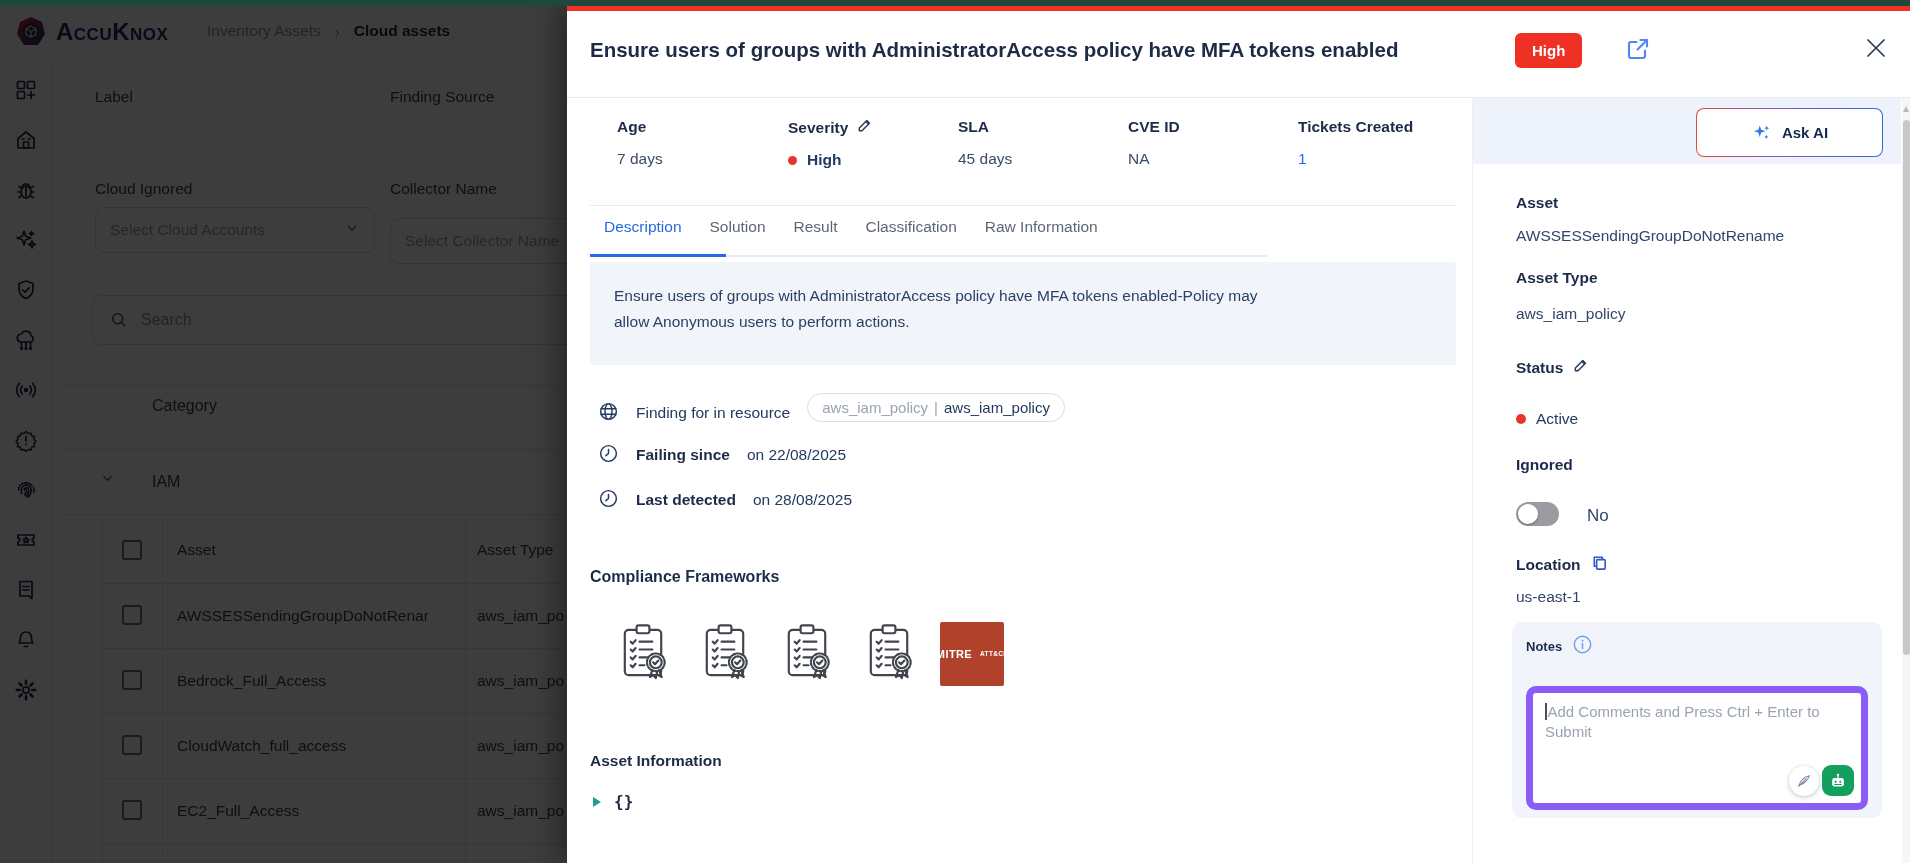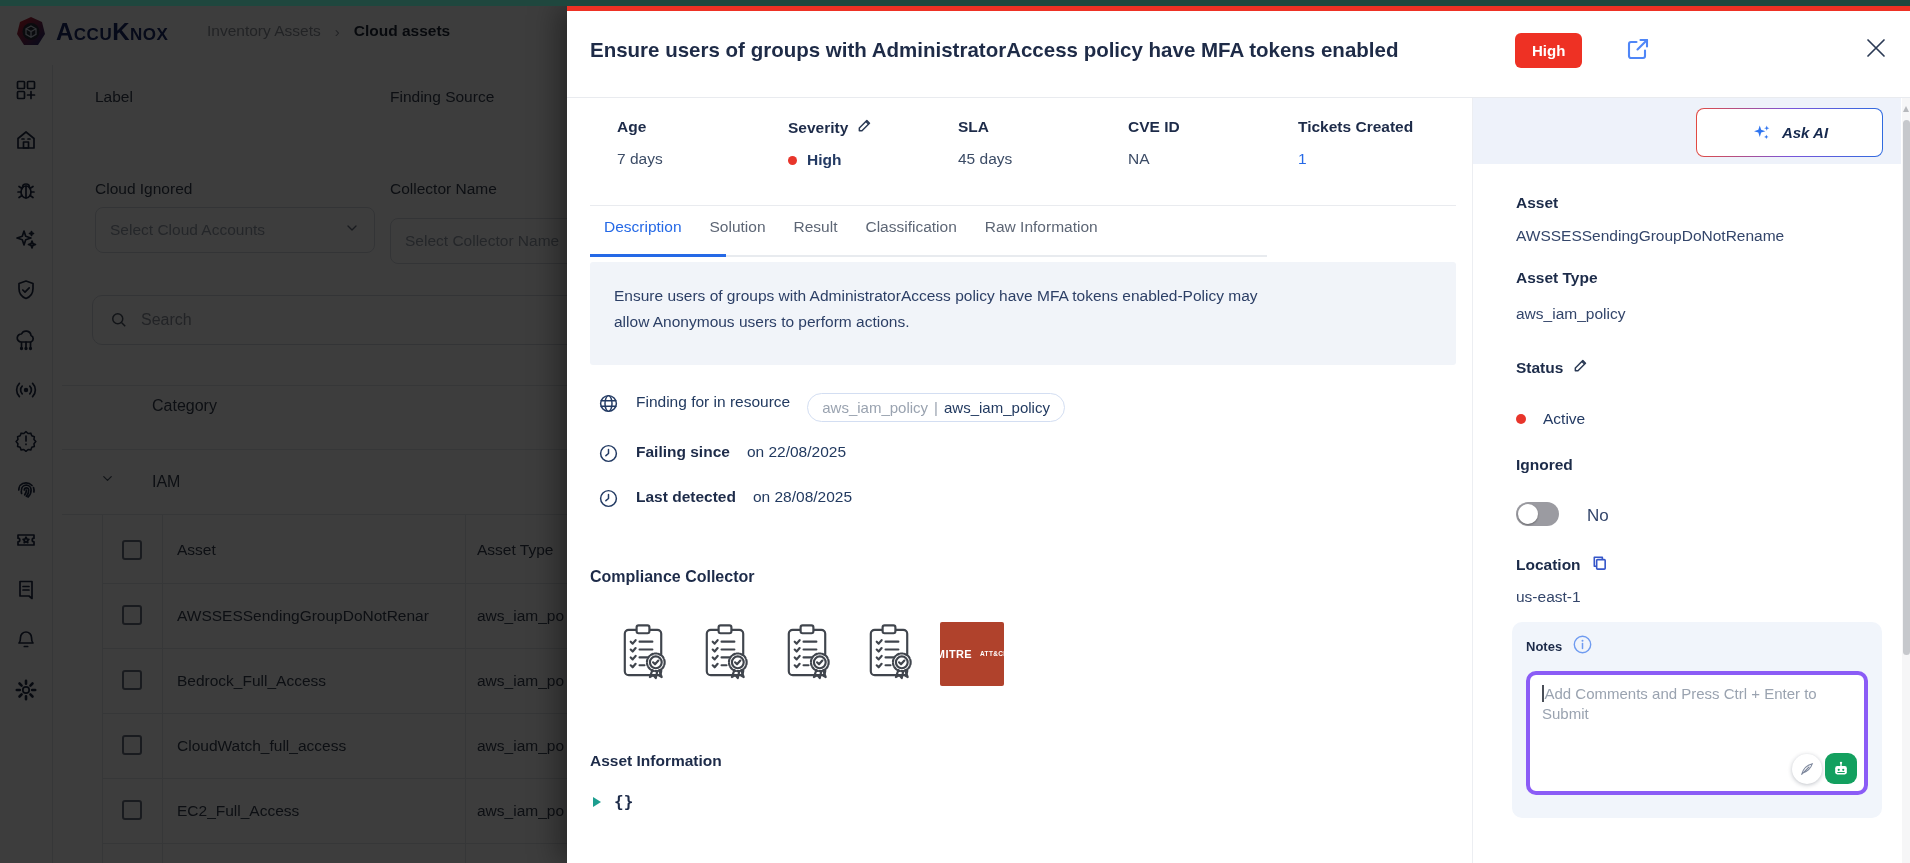--- a/index.html
+++ b/index.html
@@ -64,21 +64,21 @@
   .tabs { position:absolute; left:23px; top:207px; display:flex; }
   .tab { padding:0 14px; font-size:15.5px; color:#5d6675; height:38px; display:flex; align-items:flex-start; }
   .tab.active { color:#2569e6; font-weight:500; }
   .tab-track { position:absolute; left:23px; top:244px; width:677px; height:2px; background:#e8ebef; }
   .tab-bar { position:absolute; left:23px; top:243px; width:136px; height:3px; background:#2569e6; }
 
   .desc-panel { position:absolute; left:23px; top:251px; width:866px; height:103px; background:#f1f4f9; border-radius:3px;
                 padding:21px 24px; }
   .desc-panel p { font-size:15.5px; color:#2c3f66; line-height:1.65; max-width:665px; }
 
-  .inforow { position:absolute; left:31px; display:flex; align-items:flex-start; gap:17px; }
+  .inforow { position:absolute; left:31px; display:flex; align-items:flex-end; gap:17px; }
   .inforow svg { width:21px; height:21px; stroke:#223a63; fill:none; stroke-width:1.7; stroke-linecap:round; stroke-linejoin:round; }
   .inforow .lbl { font-size:15.5px; color:#223a60; font-weight:500; }
   .inforow .lbl.b { font-weight:700; color:#1d2b49; }
   .inforow .val { font-size:15.5px; color:#223a60; }
   .chip { border:1px solid #d3def2; border-radius:16px; padding:5px 14px; font-size:15px; background:#fff; display:flex; gap:6px; }
   .chip .muted { color:#9aa3b0; }
   .chip .strong { color:#223a60; }
   .sec-heading { position:absolute; left:23px; font-size:16px; font-weight:700; color:#1d2b49; }
   .cf-row { position:absolute; left:45px; top:609px; display:flex; gap:19px; align-items:center; }
   .cert svg { width:63px; height:63px; }
@@ -91,35 +91,35 @@
   .braces { font-family:"DejaVu Sans Mono", monospace; font-size:16px; color:#1d2b49; font-weight:700; }
 
   
   .rp-div { position:absolute; left:905px; top:87px; width:1px; bottom:0; background:#eceef2; }
   .rp-band { position:absolute; left:906px; top:87px; width:428px; height:66px; background:#eef2fa; }
   .btn-ticket { position:absolute; left:933px; top:97px; width:184px; height:49px; background:#d7e1f7; border:1px solid #a7b9e6;
                 border-radius:9px; display:flex; align-items:center; justify-content:center; gap:10px;
                 font-size:15px; font-weight:700; color:#1b2b4e; }
   .btn-askai { position:absolute; left:1129px; top:97px; width:187px; height:49px; border:1.5px solid transparent; border-radius:8px;
                background:linear-gradient(#fff,#fff) padding-box, linear-gradient(90deg,#e24a41,#7a55d9,#2f6bdf) border-box;
-               display:flex; align-items:center; justify-content:center; gap:10px; font-size:15px; font-weight:700; color:#16294e;font-style:italic; }
+               display:flex; align-items:center; justify-content:center; gap:10px; font-size:15px; font-weight:700; color:#16294e; }
   .rp-label { position:absolute; left:949px; font-size:15.5px; font-weight:700; color:#1c2b49; display:flex; align-items:center; gap:10px; }
   .rp-value { position:absolute; left:949px; font-size:15.5px; color:#33456a; white-space:nowrap; }
-  .rp-status { position:absolute; left:949px; display:flex; align-items:center; gap:17px; }
+  .rp-status { position:absolute; left:949px; display:flex; align-items:center; gap:10px; }
   .rp-status .dot { width:10px; height:10px; }
   .rp-status span { font-size:15.5px; color:#233a63; font-weight:500; }
   .toggle { position:absolute; left:949px; width:43px; height:24px; background:#9b9ba1; border-radius:12px; }
   .toggle .knob { position:absolute; left:2px; top:2px; width:20px; height:20px; background:#fff; border-radius:50%;
                   box-shadow:0 1px 2px rgba(0,0,0,.35); }
   .copyic svg { width:17px; height:17px; stroke:#3556c9; fill:none; stroke-width:1.7; stroke-linejoin:round; }
   .notes-card { position:absolute; left:945px; top:611px; width:370px; height:196px; background:#f1f5fb; border-radius:10px; padding:13px 14px; }
   .notes-head { display:flex; align-items:center; gap:11px; }
   .notes-head .nl { font-size:13px; font-weight:700; color:#1d2b49; }
   .infoic svg { width:19px; height:19px; }
-  .notes-area { position:relative; margin-top:13px; width:342px; height:124px; background:#fff; border:4px solid #8b5cf6; border-radius:10px;
+  .notes-area { position:relative; margin-top:28px; width:342px; height:124px; background:#fff; border:7px solid #8b5cf6; border-radius:10px;
                 padding:9px 12px; font-size:15px; color:#9aa3b0; line-height:1.35; }
   .caret { display:inline-block; width:1.5px; height:17px; background:#4a4f58; vertical-align:text-bottom; margin-right:1px; }
   .na-actions { position:absolute; right:7px; bottom:7px; display:flex; align-items:center; gap:3px; }
   .btn-quill { width:30px; height:30px; border-radius:50%; background:#fff; box-shadow:0 1px 4px rgba(40,50,70,.3);
                display:flex; align-items:center; justify-content:center; }
   .btn-quill svg { width:16px; height:16px; stroke:#7d879c; fill:none; stroke-width:1.6; stroke-linecap:round; }
   .btn-robot { width:32px; height:31px; border-radius:9px; background:#13a05f; display:flex; align-items:center; justify-content:center; }
   .btn-robot svg { width:20px; height:20px; }
 
   .scrollbar { position:absolute; left:1335px; top:87px; width:8px; bottom:0; background:#f6f6f7; }
@@ -359,21 +359,21 @@
     </div>
     <div class="inforow" style="top:477px;">
       <svg viewBox="0 0 24 24">
           <circle cx="12" cy="12" r="9"></circle>
           <path d="M12 7.5V12l-3 2.5"></path>
         </svg>
       <span class="lbl b">Last detected</span>
       <span class="val">on 28/08/2025</span>
     </div>
 
-    <div class="sec-heading" style="top:557px;">Compliance Collector</div>
+    <div class="sec-heading" style="top:557px;">Compliance Frameworks</div>
     <div class="cf-row">
       <span class="cert"><svg viewBox="0 0 64 64" fill="none" stroke="#40454d" stroke-width="2.2" stroke-linecap="round" stroke-linejoin="round">
             <rect x="13" y="10" width="37" height="46" rx="4" fill="#fff"></rect>
             <rect x="25" y="5.5" width="13" height="8" rx="2" fill="#fff"></rect>
             <path d="M19 22l2 2 3-3.5M28 22h13M19 30l2 2 3-3.5M28 30h13M19 38l2 2 3-3.5M28 38h8M19 46l2 2 3-3.5M28 46h5"></path>
             <circle cx="44.5" cy="43" r="9" fill="#fff" stroke-dasharray="2.4 1.7"></circle>
             <circle cx="44.5" cy="43" r="6" fill="#fff"></circle>
             <path d="M41.7 43l2 2 3.4-3.8"></path>
             <path d="M41 51l-2.5 7 3.5-2 2.5 3 1.5-7M48 51l2.5 7-3.5-2"></path>
           </svg></span>

